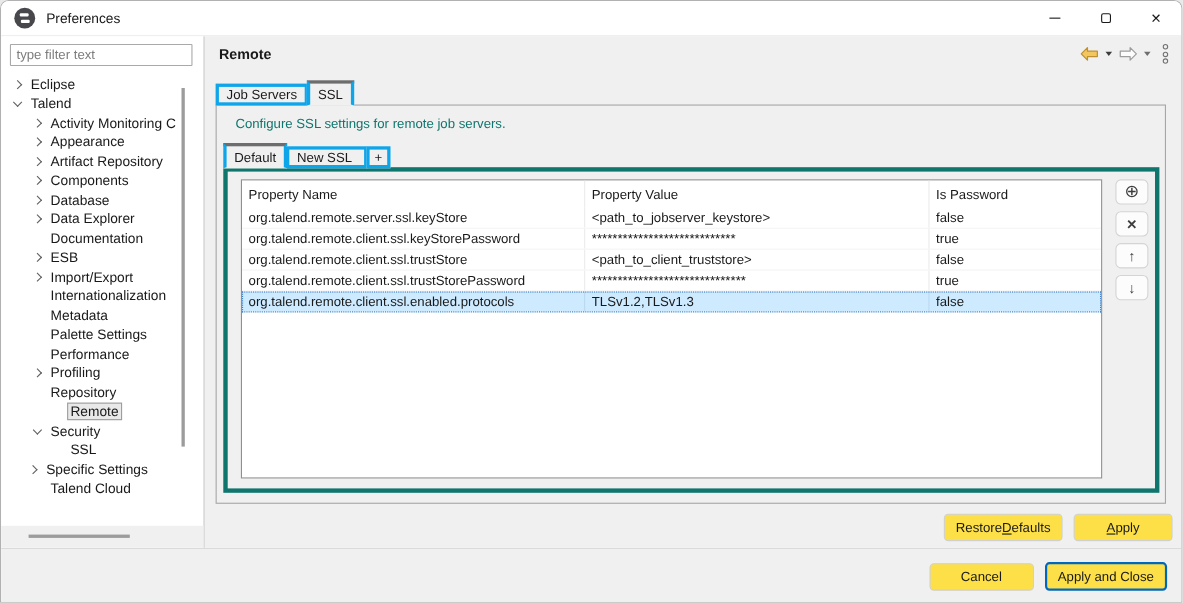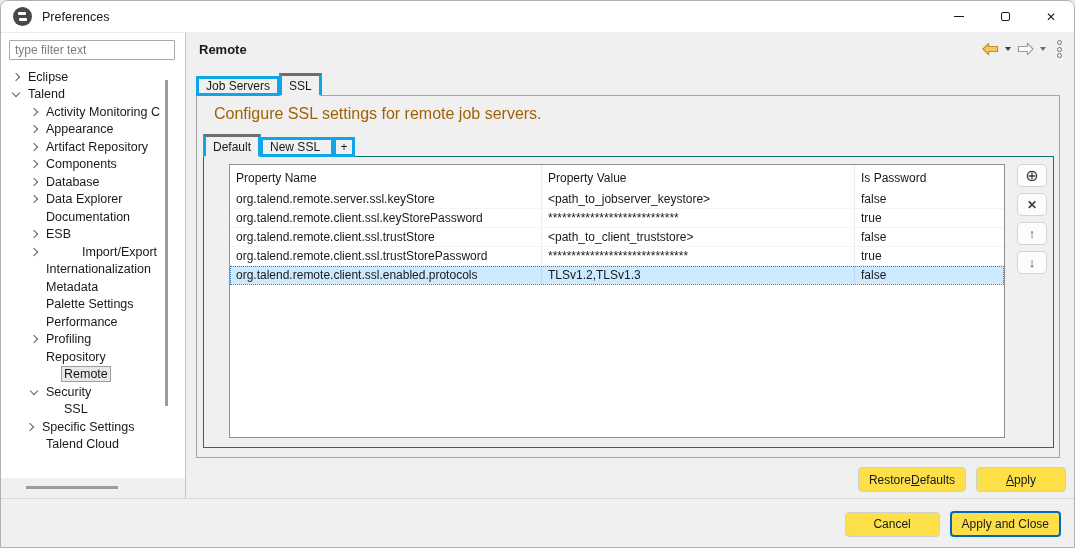--- a/index.html
+++ b/index.html
@@ -43,22 +43,22 @@
   .caret.gray{border-top-color:#6e6e6e;}
   .viewmenu{display:flex;flex-direction:column;gap:1.5px;align-items:center;margin-left:5px;}
   .dot{width:5px;height:5px;border:1px solid #737373;border-radius:50%;}
   .page{flex:1;padding:8px 14px 0 10px;display:flex;flex-direction:column;}
   .tab-bar{display:flex;align-items:flex-end;position:relative;z-index:2;margin-bottom:-1px;flex:none;}
   .tab{height:20px;display:flex;align-items:center;padding:0 7px;font-size:12px;color:#191919;background:#f0f0f0;border:3px solid #0ea5e9;margin-right:-1px;white-space:nowrap;}
   .tab.active{height:23px;border-top:3px solid #6d6d6d;border-bottom:1px solid #f0f0f0;}
   .tab-bar.inner .tab:nth-child(2){min-width:74px;}
   .tab-bar.inner .tab:nth-child(3){min-width:22px;justify-content:center;padding:0 4px;}
   .content-box{border:1px solid #a6a6a6;background:#f0f0f0;height:363px;flex:none;padding:9px 5px 9px 6px;display:flex;flex-direction:column;position:relative;z-index:1;}
-  .desc{font-size:16px;color:#a16207;margin:0 0 11px 11px;}
-  .inner-box{border:1px solid #0f766e;background:#f0f0f0;flex:1;display:flex;padding:7px 6px 9px 25px;position:relative;z-index:1;min-height:0;}
+  .desc{font-size:12px;color:#0f766e;margin:0 0 11px 11px;}
+  .inner-box{border:4px solid #0f766e;background:#f0f0f0;flex:1;display:flex;padding:7px 6px 9px 12px;position:relative;z-index:1;min-height:0;}
   
   .table{flex:1;background:#fff;border:1px solid #8f8f8f;overflow:hidden;display:flex;flex-direction:column;font-size:12px;color:#191919;}
   .t-row{display:flex;height:19px;flex:none;align-items:stretch;}
   .t-head{height:25px;}
   .t-cell{display:flex;align-items:center;padding:0 6px;border-right:1px solid #ececec;white-space:nowrap;overflow:hidden;}
   .c0{width:312px;flex:none;}
   .c1{width:313px;flex:none;}
   .c2{flex:1;border-right:none;}
   .t-body .t-row{border-bottom:1px solid #f4f4f4;}
   .t-row.selected{background:#cdeaff;outline:1px dotted #3b7dc4;outline-offset:-1px;}
@@ -134,21 +134,21 @@
             <span class="tree-label" data-name="sidebar-item-label">Data Explorer</span>
           </div>
           <div class="tree-row" data-name="sidebar-item-documentation" style="padding-left: 28px;">
             <span class="chev none" data-name="tree-indent-spacer"></span>
             <span class="tree-label" data-name="sidebar-item-label">Documentation</span>
           </div>
           <div class="tree-row" data-name="sidebar-item-esb" style="padding-left: 28px;">
             <span class="chev collapsed" data-name="chevron-right-icon"></span>
             <span class="tree-label" data-name="sidebar-item-label">ESB</span>
           </div>
-          <div class="tree-row" data-name="sidebar-item-import-export" style="padding-left: 28px; gap: 36px;">
+          <div class="tree-row" data-name="sidebar-item-import-export" style="padding-left: 28px;">
             <span class="chev collapsed" data-name="chevron-right-icon"></span>
             <span class="tree-label" data-name="sidebar-item-label">Import/Export</span>
           </div>
           <div class="tree-row" data-name="sidebar-item-internationalization" style="padding-left: 28px;">
             <span class="chev none" data-name="tree-indent-spacer"></span>
             <span class="tree-label" data-name="sidebar-item-label">Internationalization</span>
           </div>
           <div class="tree-row" data-name="sidebar-item-metadata" style="padding-left: 28px;">
             <span class="chev none" data-name="tree-indent-spacer"></span>
             <span class="tree-label" data-name="sidebar-item-label">Metadata</span>

